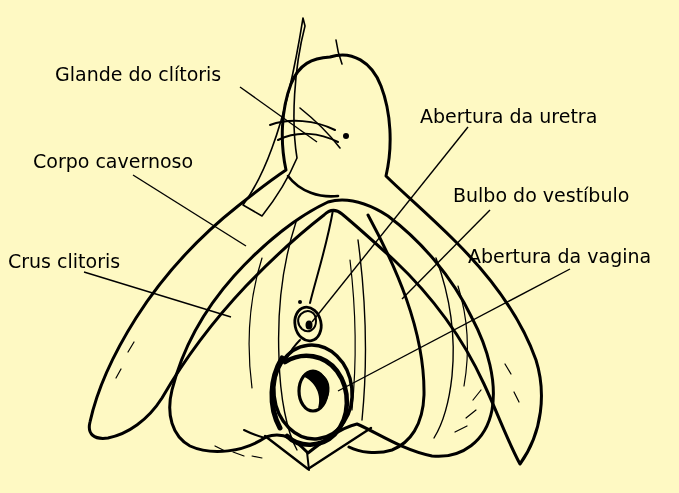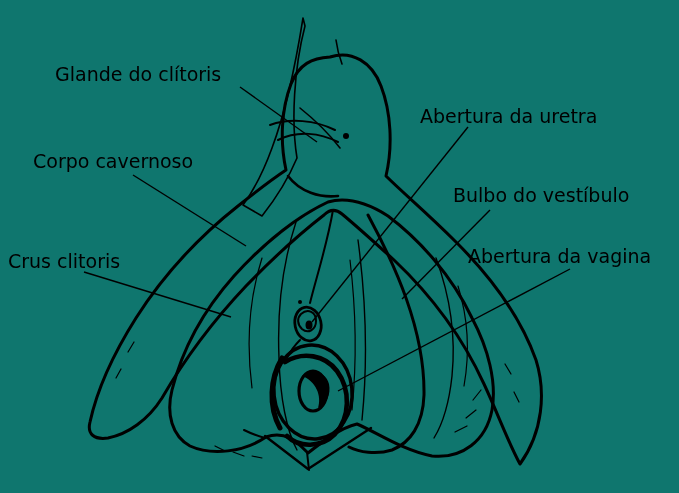--- a/index.html
+++ b/index.html
@@ -1,19 +1,19 @@
 <!DOCTYPE html>
 <html><head>
 <meta charset="utf-8">
 <style>
   html,body{margin:0;padding:0;background:#ffffff;}
   #canvas{
     position:relative;
     width:679px;height:493px;
-    background:#0f766e;
+    background:#fef9c3;
     overflow:hidden;
     font-family:"DejaVu Sans", sans-serif;
   }
   svg{display:block;}
   .ink{stroke:#000000;fill:none;stroke-linecap:round;stroke-linejoin:round;}
   .lbl{
     font-family:"DejaVu Sans", sans-serif;
     font-size:19px;
     fill:#000000;
   }

